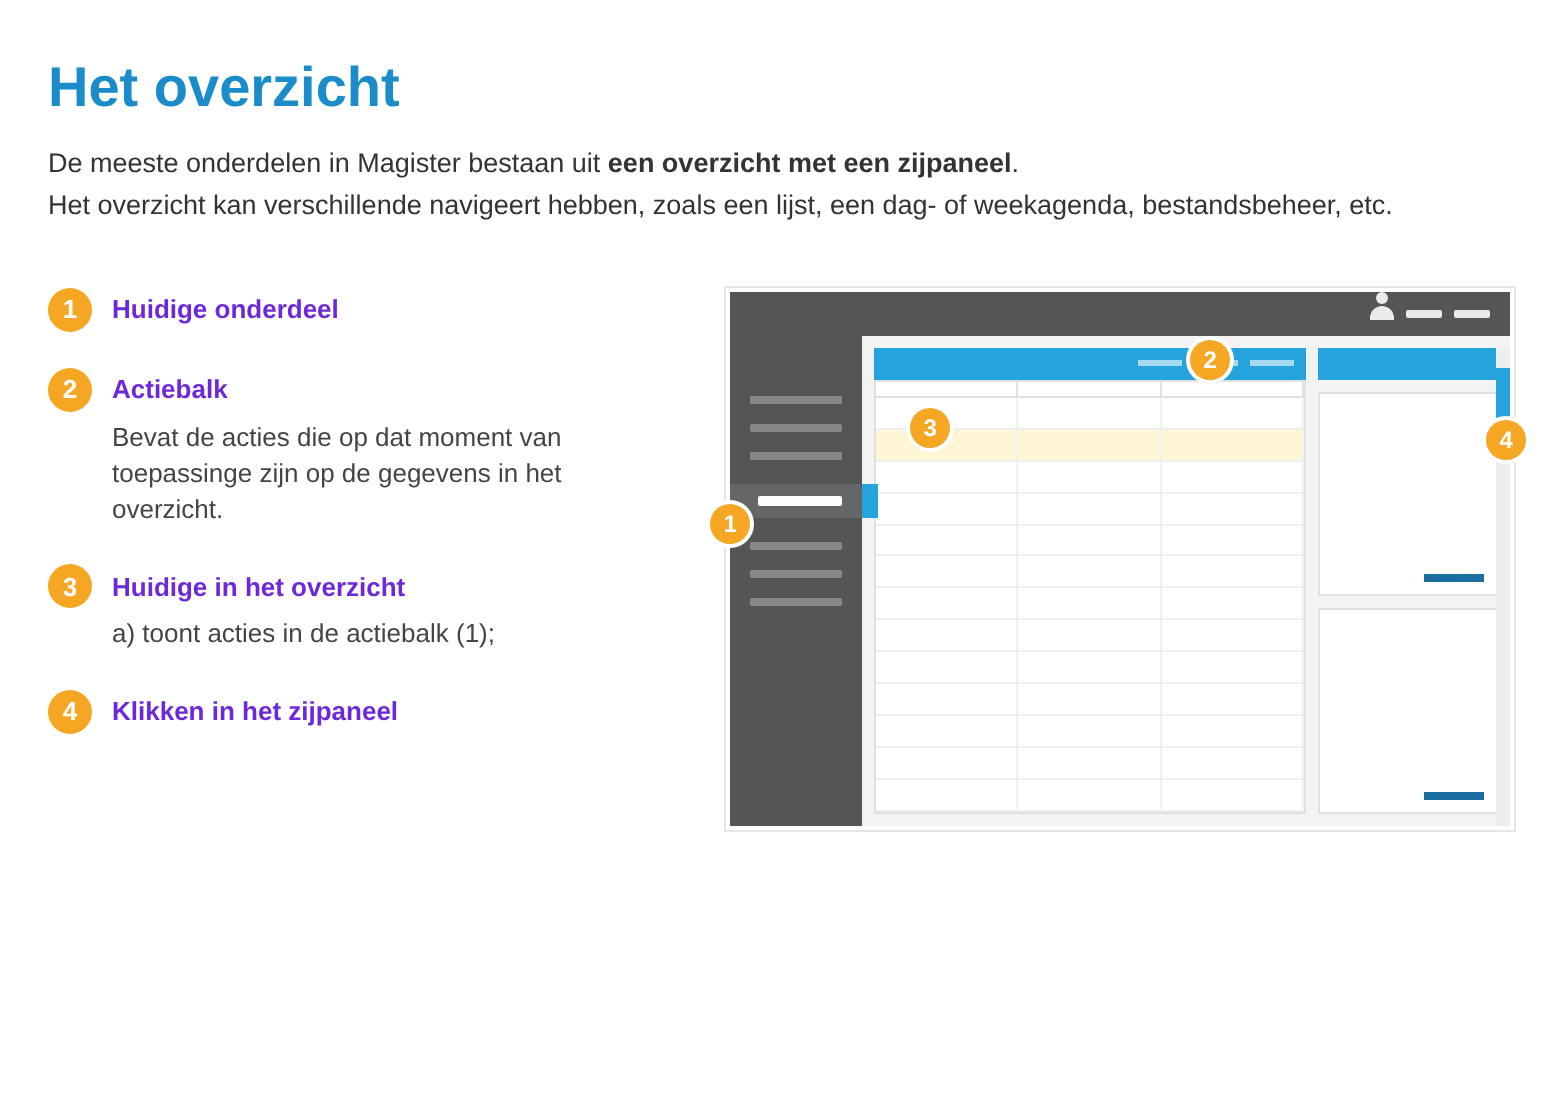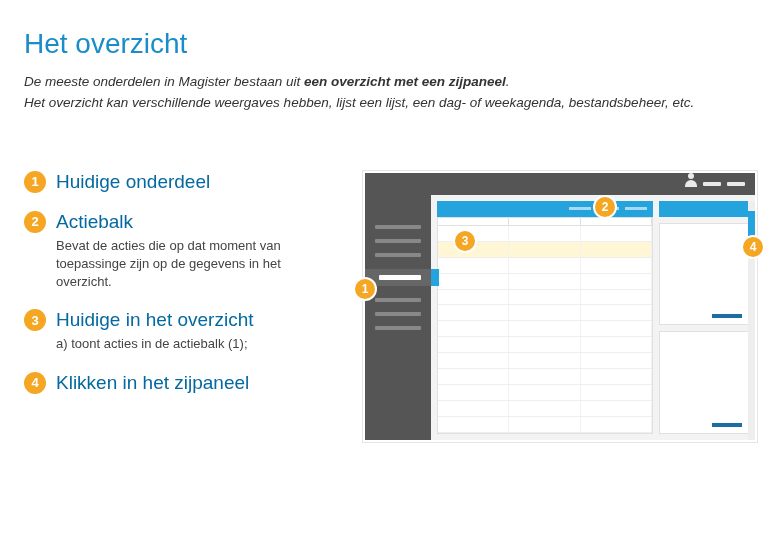--- a/index.html
+++ b/index.html
@@ -7,29 +7,28 @@
       font-family: "Segoe UI", Arial, sans-serif;
       width: 781px;
       height: 551px;
       padding: 28px 24px;
       color: #333;
       background: #fff;
     }
     .title {
       color: #1a8cc9;
       font-size: 28px;
-      font-weight: 400;
+      font-weight: 700;
       margin-bottom: 12px;
     }
     .intro {
       font-size: 13.5px;
       color: #333;
       line-height: 1.55;
-      margin-bottom: 57px;
-      font-style: italic;
+      margin-bottom: 30px;
     }
     .intro strong { font-weight: 700; }
     .content {
       display: flex;
       gap: 24px;
     }
     .list-col { width: 320px; }
     .item { margin-bottom: 18px; }
     .item-head {
       display: flex;
@@ -42,21 +41,21 @@
       border-radius: 50%;
       background: #f5a623;
       color: #fff;
       font-weight: 700;
       font-size: 13px;
       display: flex;
       align-items: center;
       justify-content: center;
       flex-shrink: 0;
     }
-    .item-title { font-weight: 400; font-size: 19px; color: #0369a1; }
+    .item-title { font-weight: 700; font-size: 13px; color: #6d28d9; }
     .item-body {
       font-size: 13px;
       color: #444;
       line-height: 1.4;
       padding-left: 32px;
     }
     .item-body .sub { display: block; }
 
     
     .mock {
@@ -148,21 +147,21 @@
     .c3 { top: 58px; left: 90px; }
     .c4 { top: 64px; left: 378px; }
   </style>
 </head>
 <body>
 
 <h1 class="title">Het overzicht</h1>
 
 <p class="intro">
   <span>De meeste onderdelen in Magister bestaan uit </span><strong>een overzicht met een zijpaneel</strong><span>.</span><br>
-  <span>Het overzicht kan verschillende weergaves hebben, lijst een lijst, een dag- of weekagenda, bestandsbeheer, etc.</span>
+  <span>Het overzicht kan verschillende navigeert hebben, zoals een lijst, een dag- of weekagenda, bestandsbeheer, etc.</span>
 </p>
 
 <div class="content">
   <div class="list-col">
 
     <div class="item">
       <div class="item-head">
         <div class="badge">1</div>
         <div class="item-title">Huidige onderdeel</div>
       </div>

